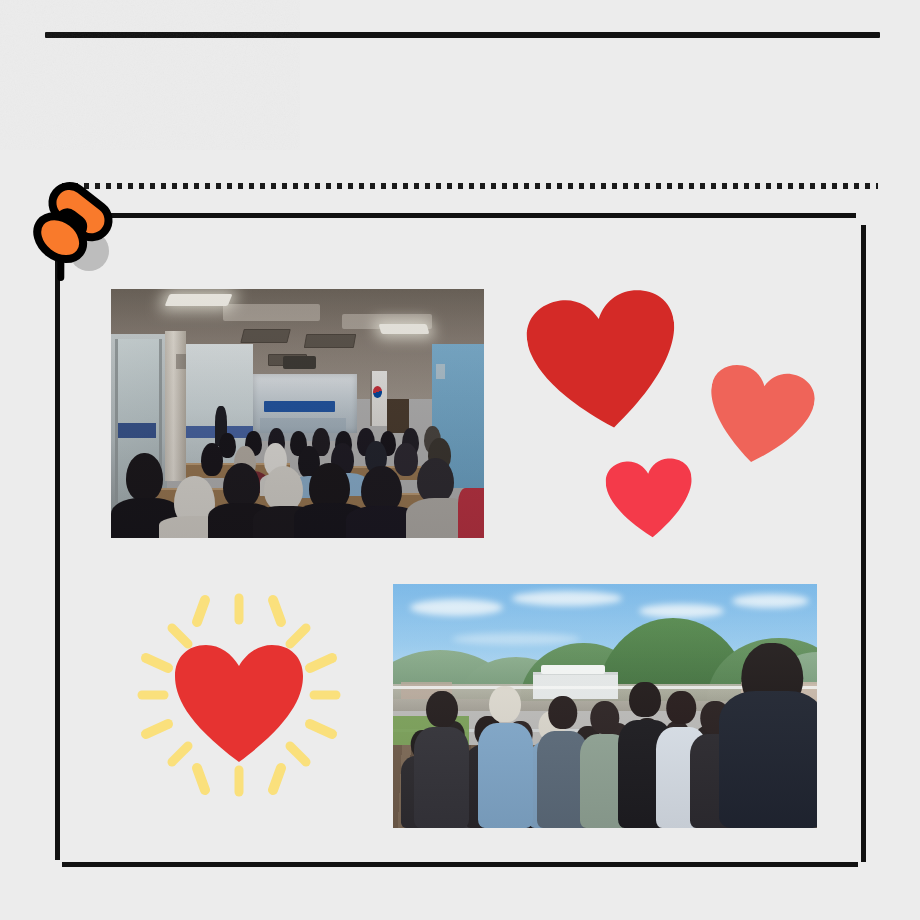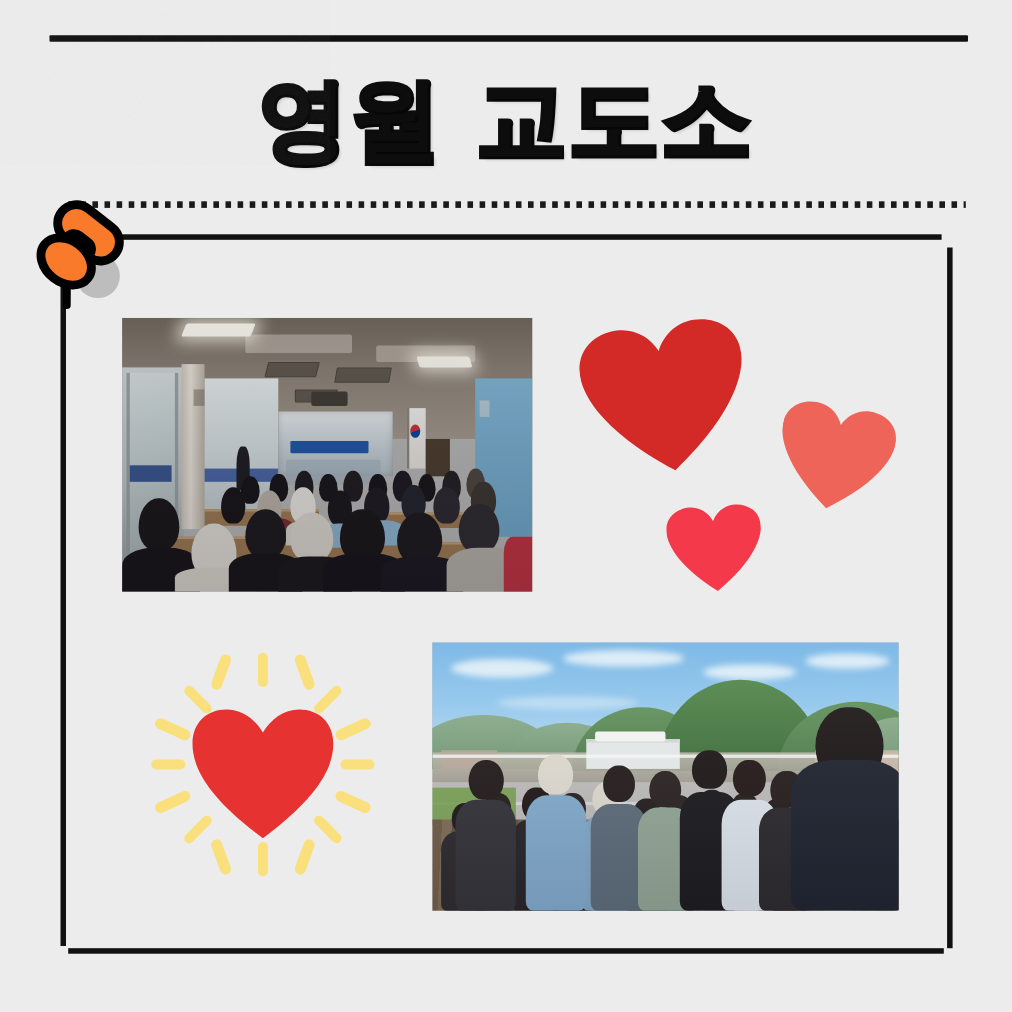--- a/index.html
+++ b/index.html
@@ -302,21 +302,20 @@
   }
   .sparkle-heart svg { display: block; }
 </style>
 </head>
 <body>
 
 <div id="poster">
 
   <div class="rule-top"></div>
 
-  <div class="title">영월 교도소</div>
 
   <div class="dotted-rule"></div>
 
   <div class="frame-top"></div>
   <div class="frame-left"></div>
   <div class="frame-right"></div>
   <div class="frame-bottom"></div>
 
   <div class="pin-wrap">
     <svg width="110" height="110" viewBox="0 0 110 110" aria-hidden="true">

